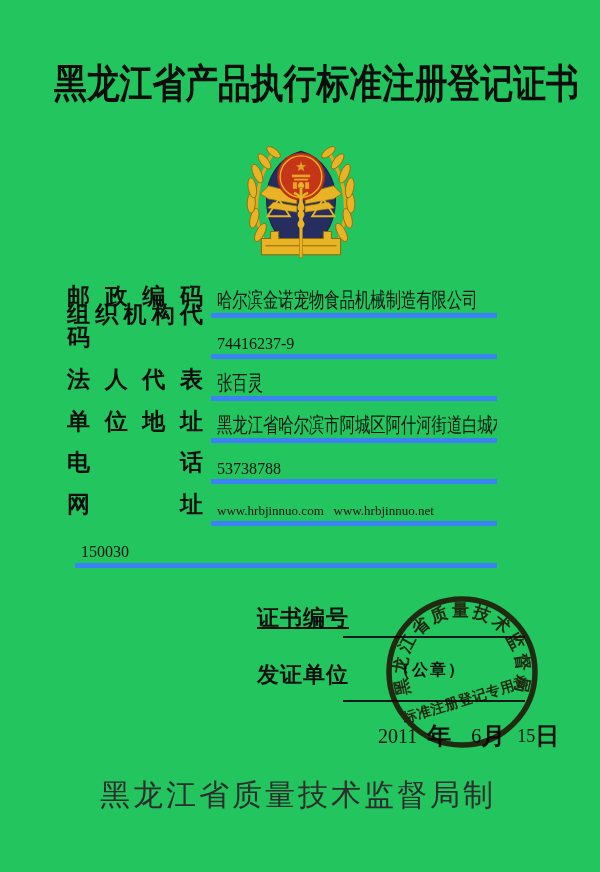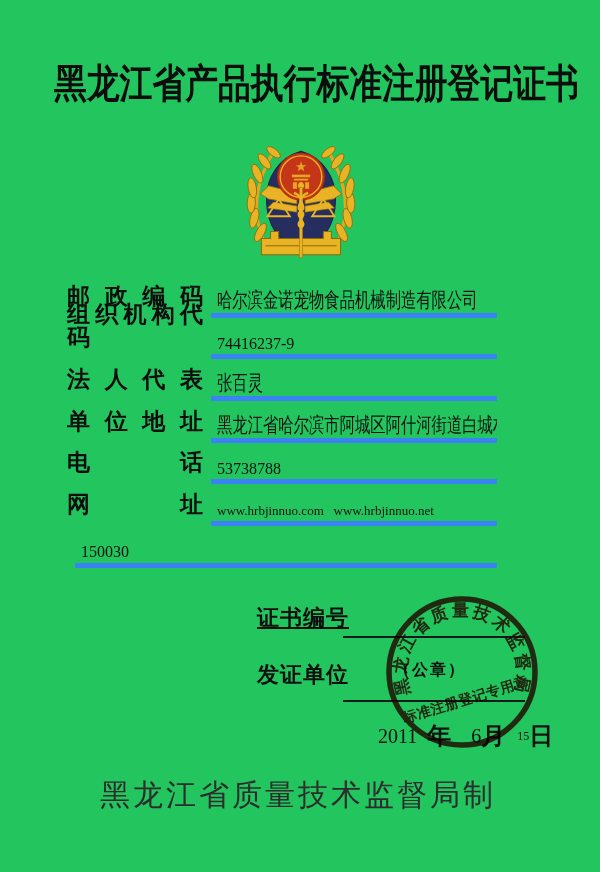--- a/index.html
+++ b/index.html
@@ -64,21 +64,21 @@
   }
   .cert-no-line{top:636px;}
   .issuer-line{top:700px;}
   
   .date-row{
     position:absolute;left:378px;top:724px;
     display:flex;align-items:center;
     white-space:nowrap;z-index:1;
   }
   .date-num{font-size:20px;line-height:1;}
-  .date-num.day{font-size:12px;}
+  .date-num.day{font-size:18px;}
   .date-unit{font-size:24px;font-weight:bold;line-height:1;}
   .sp10{width:10px;}.sp20{width:20px;}.sp12{width:12px;}
   
   .seal{
     position:absolute;left:382px;top:592px;width:160px;height:160px;
     mix-blend-mode:multiply;opacity:0.93;z-index:5;
     pointer-events:none;
   }
   .seal text{font-family:"Liberation Serif","DejaVu Serif",serif;font-weight:bold;}
   

